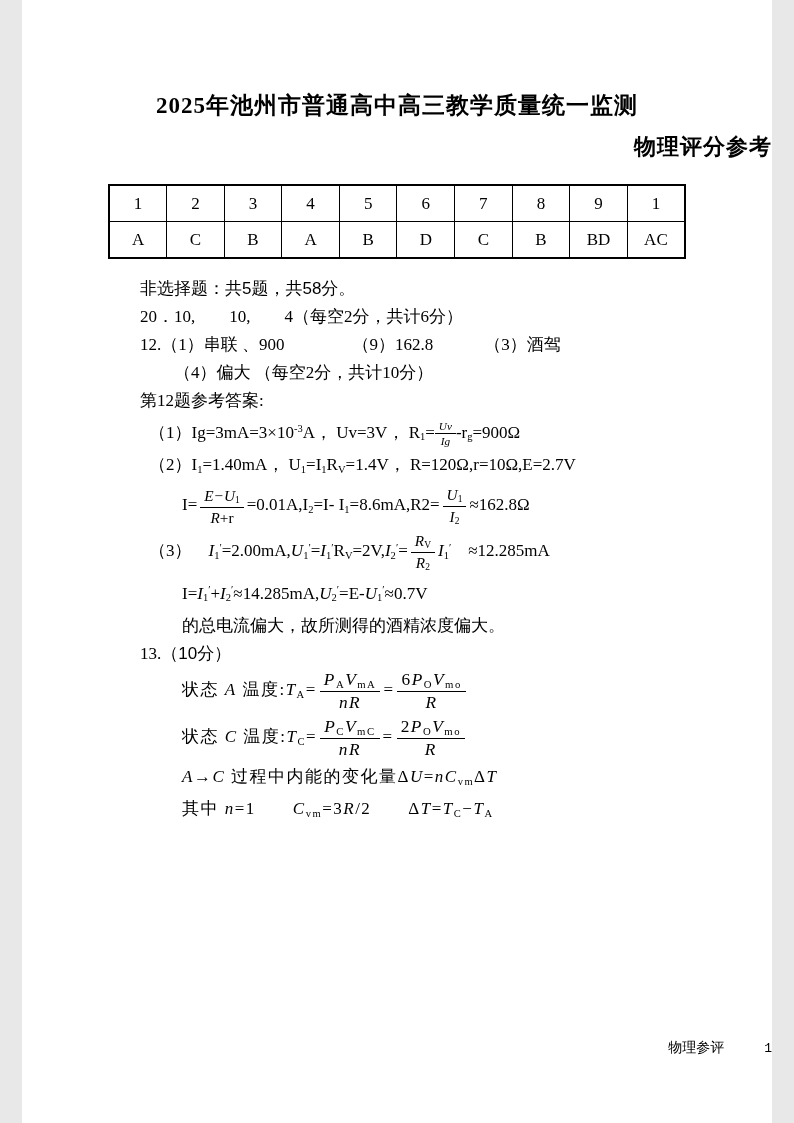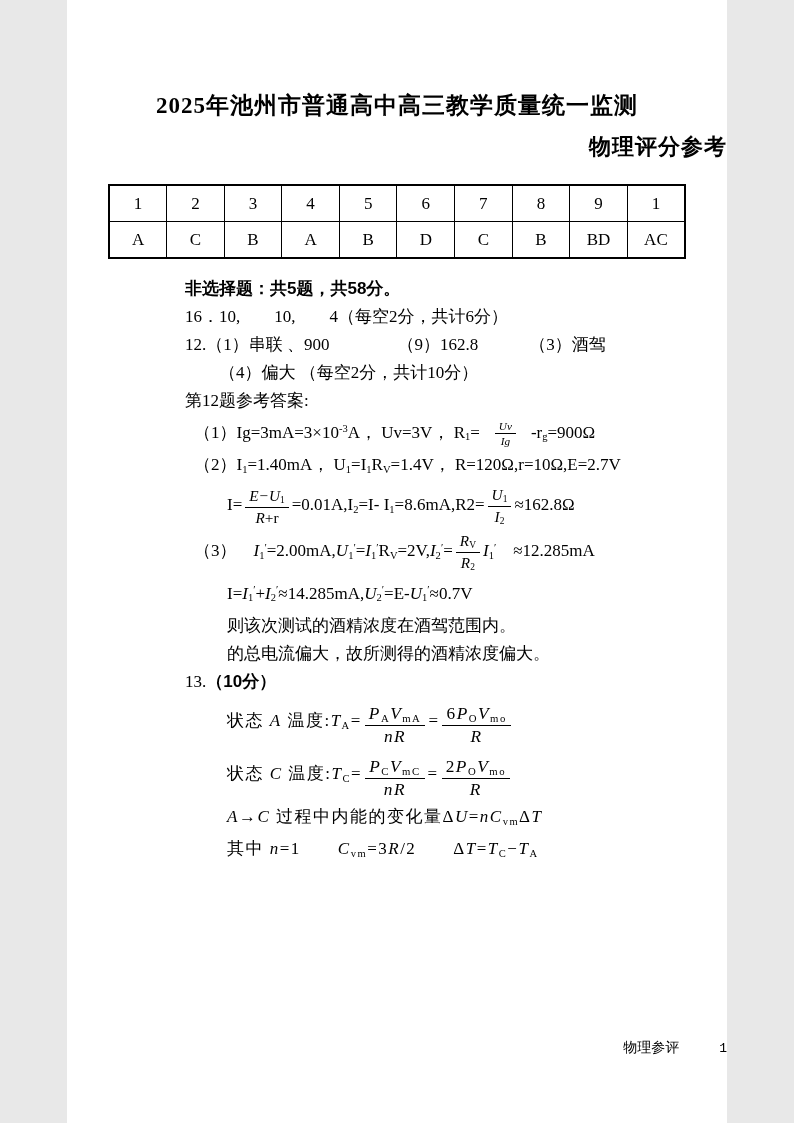--- a/index.html
+++ b/index.html
@@ -1,18 +1,18 @@
 <!DOCTYPE html>
 <html><head>
 <meta charset="utf-8">
 <style>
   html,body{margin:0;padding:0;background:#e8e8e8;}
   .page{
     position:relative;
-    width:660px;height:1123px;
+    width:750px;height:1123px;
     margin:0 auto;
     background:#ffffff;
     font-family:"Liberation Serif","DejaVu Serif",serif;
     color:#000;
     overflow:hidden;
   }
   .title{
     margin:0;padding-top:90px;
     text-align:center;
     font-size:23px;line-height:32px;
@@ -45,42 +45,42 @@
     margin:18px 90px 0 118px;
     font-size:17px;
   }
   .line{
     margin:5px 0;
     line-height:23px;
     white-space:pre;
   }
   .bold-hei{
     font-family:"Liberation Sans","DejaVu Sans",sans-serif;
-    font-weight:bold;
+    font-weight:normal;
   }
   .ind-ans{padding-left:9px;}
   .ind-sub{padding-left:34px;}
   .ind-f{padding-left:42px;}
   .sp{letter-spacing:1.5px;}
   
   sub{font-size:0.62em;vertical-align:-0.25em;}
   sup{font-size:0.62em;vertical-align:0.55em;}
   .math i{font-style:italic;}
   .frac{
     display:inline-block;
     vertical-align:middle;
     text-align:center;
     line-height:1.12;
     margin:0 3px;
     font-size:0.9em;
   }
   .frac .fnum{display:block;border-bottom:1px solid #000;padding:0 4px 1px;}
   .frac .fden{display:block;padding-top:1px;}
-  .sm .frac{font-size:0.66em;line-height:1.1;margin:0 15px;}
-  .big .frac{font-size:1.02em;margin-top:6px;}
+  .sm .frac{font-size:0.66em;line-height:1.1;margin:0 0;}
+  .big .frac{font-size:1.02em;}
   .dots{letter-spacing:0.5px;}
   .footer{
     position:absolute;
     left:0;right:0;
     bottom:66px;
     text-align:right;
     font-size:14px;
   }
   .footer .pageno{margin-left:40px;font-family:"Liberation Mono","DejaVu Sans Mono",monospace;font-size:13px;}
 </style>
@@ -118,35 +118,34 @@
         <td>BD</td>
         <td>AC</td>
       </tr>
     </tbody>
   </table>
 
   <div class="body">
 
     <p class="line bold-hei">非选择题：共5题，共58分。</p>
 
-    <p class="line">16．10,　　10,　　4（每空2分，共计6分）</p>
+    <p class="line">20．10,　　10,　　4（每空2分，共计6分）</p>
 
     <p class="line">12.（1）串联 、900　　　　（9）162.8　　　（3）酒驾</p>
     <p class="line ind-sub">（4）偏大 （每空2分，共计10分）</p>
 
     <p class="line">第12题参考答案:</p>
 
     <p class="line math ind-ans sm">（1）Ig=3mA=3×10<sup>-3</sup>A， Uv=3V， R<sub>1</sub>=<span class="frac"><span class="fnum"><i>Uv</i></span><span class="fden"><i>Ig</i></span></span>-r<sub>g</sub>=900Ω</p>
 
     <p class="line math ind-ans">（2）I<sub>1</sub>=1.40mA， U<sub>1</sub>=I<sub>1</sub>R<sub>V</sub>=1.4V， R=120Ω,r=10Ω,E=2.7V</p>
     <p class="line math ind-f">I=<span class="frac"><span class="fnum"><i>E−U</i><sub>1</sub></span><span class="fden"><i>R</i>+r</span></span>=0.01A,I<sub>2</sub>=I- I<sub>1</sub>=8.6mA,R2=<span class="frac"><span class="fnum"><i>U</i><sub>1</sub></span><span class="fden"><i>I</i><sub>2</sub></span></span>≈162.8Ω</p>
 
     <p class="line math ind-ans">（3）　<i>I</i><sub>1</sub><sup>′</sup>=2.00mA,<i>U</i><sub>1</sub><sup>′</sup>=<i>I</i><sub>1</sub><sup>′</sup>R<sub>V</sub>=2V,<i>I</i><sub>2</sub><sup>′</sup>=<span class="frac"><span class="fnum"><i>R</i><sub>V</sub></span><span class="fden"><i>R</i><sub>2</sub></span></span><i>I</i><sub>1</sub><sup>′</sup>　≈12.285mA</p>
     <p class="line math ind-f">I=<i>I</i><sub>1</sub><sup>′</sup>+<i>I</i><sub>2</sub><sup>′</sup>≈14.285mA,<i>U</i><sub>2</sub><sup>′</sup>=E-<i>U</i><sub>1</sub><sup>′</sup>≈0.7V</p>
-    <p class="line ind-f">则该次测试的酒精浓度在酒驾范围内。</p>
 
     <p class="line ind-f">的总电流偏大，故所测得的酒精浓度偏大。</p>
 
     <p class="line"><span>13.</span><span class="bold-hei">（10分）</span></p>
 
     <p class="line math ind-f sp big">状态 <i>A</i> 温度:<i>T</i><sub>A</sub>=<span class="frac"><span class="fnum"><i>P</i><sub>A</sub><i>V</i><sub>mA</sub></span><span class="fden"><i>nR</i></span></span>=<span class="frac"><span class="fnum">6<i>P</i><sub>O</sub><i>V</i><sub>mo</sub></span><span class="fden"><i>R</i></span></span></p>
     <p class="line math ind-f sp big">状态 <i>C</i> 温度:<i>T</i><sub>C</sub>=<span class="frac"><span class="fnum"><i>P</i><sub>C</sub><i>V</i><sub>mC</sub></span><span class="fden"><i>nR</i></span></span>=<span class="frac"><span class="fnum">2<i>P</i><sub>O</sub><i>V</i><sub>mo</sub></span><span class="fden"><i>R</i></span></span></p>
     <p class="line math ind-f sp"><i>A</i>→<i>C</i> 过程中内能的变化量Δ<i>U</i>=<i>n</i><i>C</i><sub>vm</sub>Δ<i>T</i></p>
     <p class="line math ind-f sp">其中 <i>n</i>=1　　<i>C</i><sub>vm</sub>=3<i>R</i>/2　　Δ<i>T</i>=<i>T</i><sub>C</sub>−<i>T</i><sub>A</sub></p>
 

